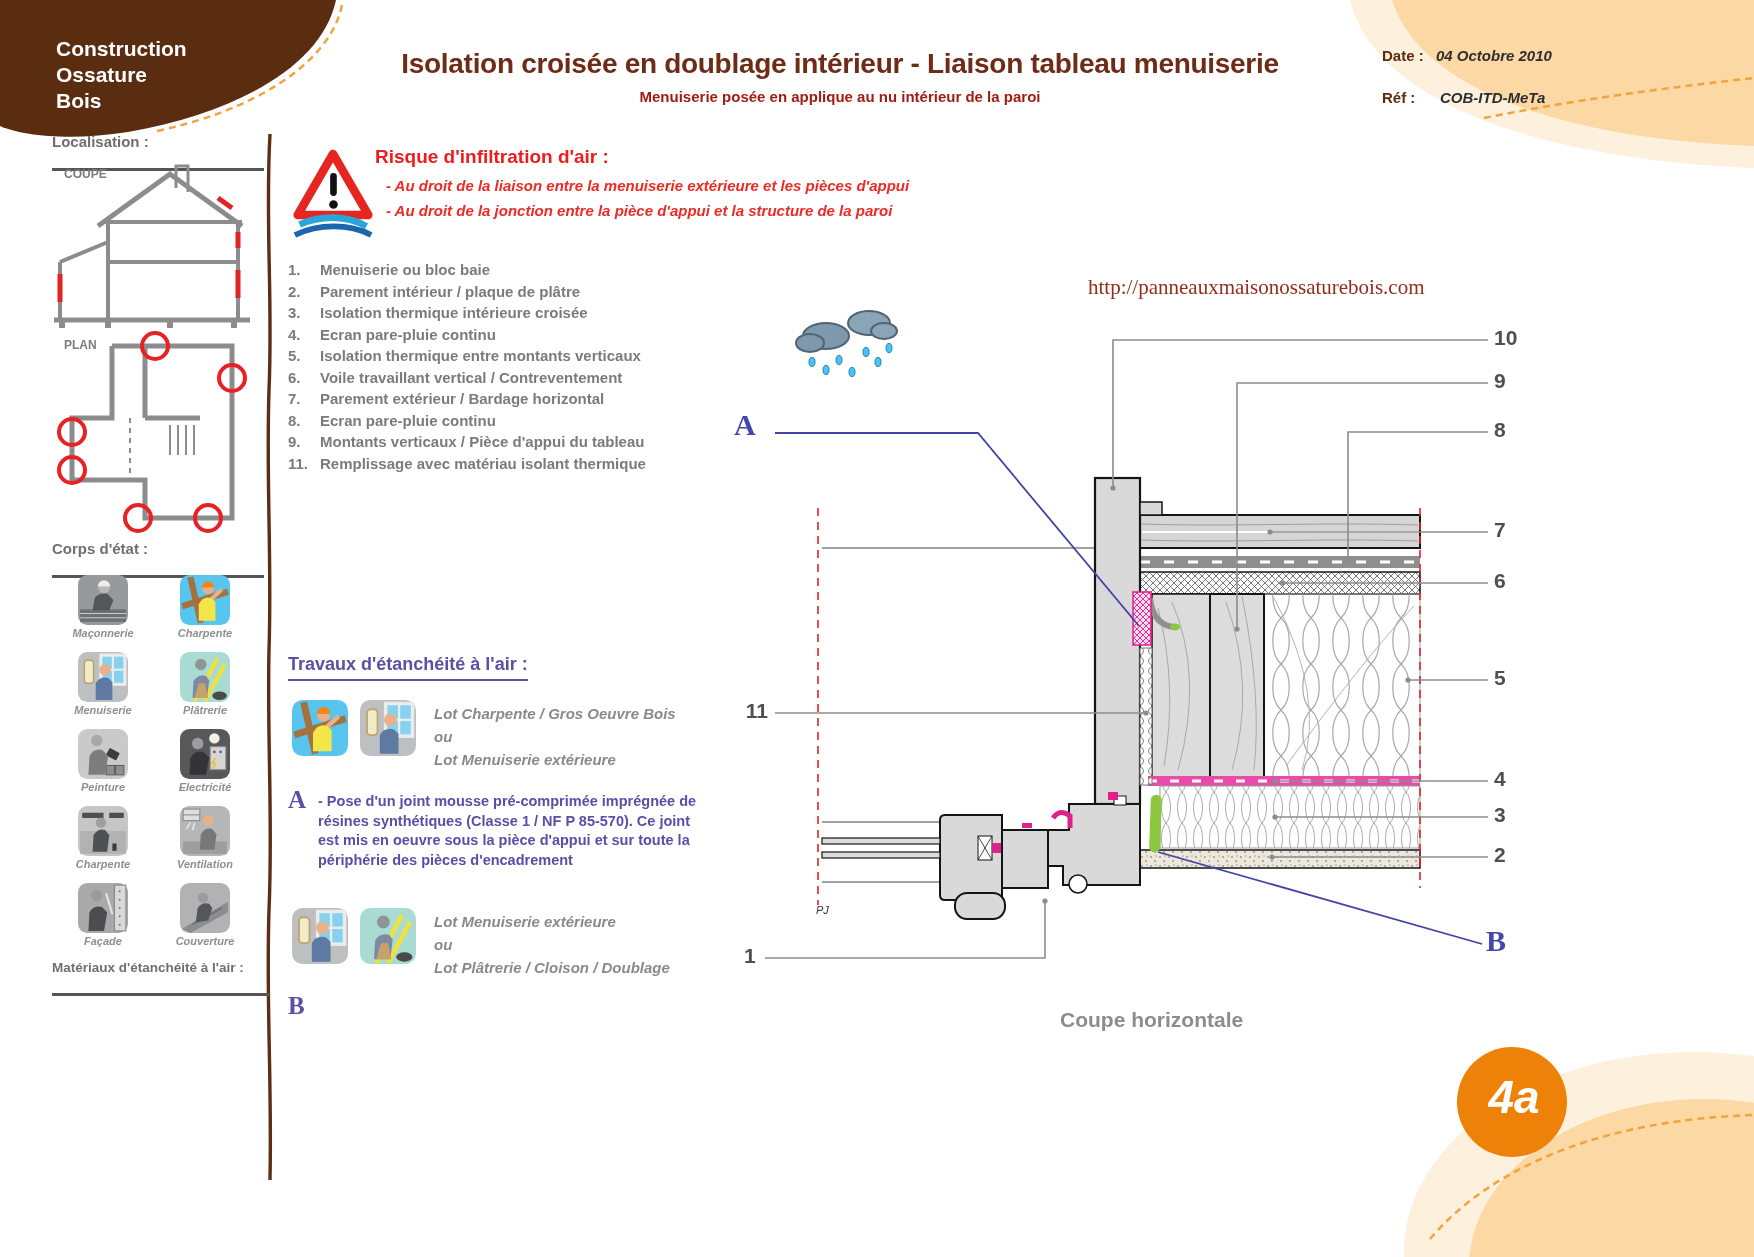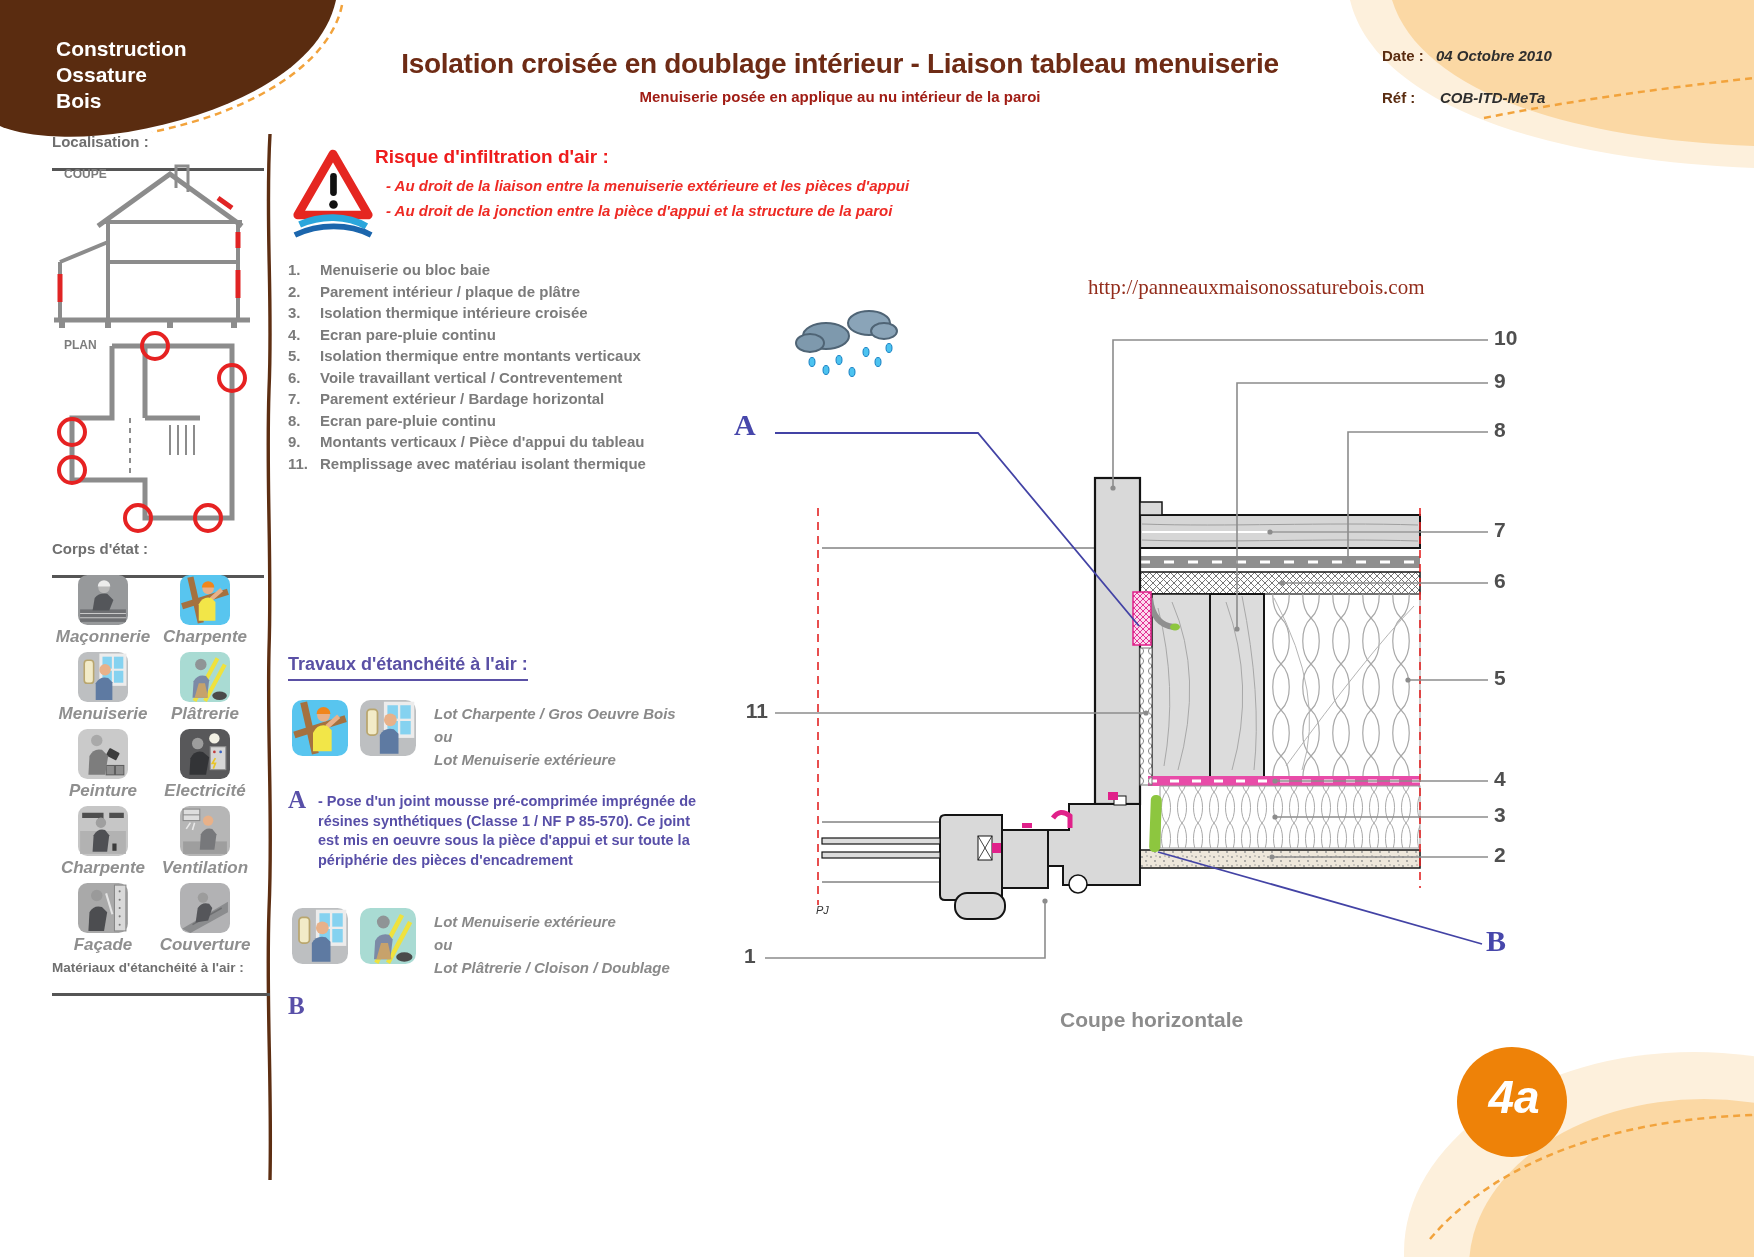--- a/index.html
+++ b/index.html
@@ -16,21 +16,21 @@
   .meta-label{position:absolute;font-size:15px;font-weight:700;color:#5a2c10;}
   .meta-value{position:absolute;font-size:15px;font-weight:700;font-style:italic;color:#2e2e2e;}
   
   .side-head{position:absolute;font-size:15px;font-weight:700;color:#6f6f6f;
              border-bottom:3px solid #555;padding-bottom:18px;width:212px;}
   .side-head.small{font-size:13.5px;width:218px;}
   .mini-label{position:absolute;font-size:12px;font-weight:700;color:#7c7c7c;}
   .trade-cell{position:absolute;width:100px;text-align:center;}
   .trade-ic{width:50px;height:50px;margin:0 auto;}
   .trade-ic svg{width:50px;height:50px;display:block;}
-  .trade-lb{font-size:17px;font-style:italic;font-weight:600;color:#8f8f8f;margin-top:2px;}
+  .trade-lb{font-size:11px;font-style:italic;font-weight:600;color:#8f8f8f;margin-top:2px;}
   .mat-list{position:absolute;left:52px;top:988px;width:230px;font-size:12.5px;font-style:italic;
             font-weight:700;color:#7e7e7e;line-height:19.5px;}
   
   .warn-title{position:absolute;left:375px;top:146px;font-size:19px;font-weight:700;color:#ee1c1c;}
   .warn-line{position:absolute;font-size:15px;font-weight:700;font-style:italic;color:#ee2a24;}
   
   .legend{position:absolute;left:288px;top:261px;width:420px;}
   .lg-row{display:flex;height:21.5px;font-size:15px;font-weight:700;color:#7b7b7b;}
   .lg-num{width:32px;flex:none;}
   

